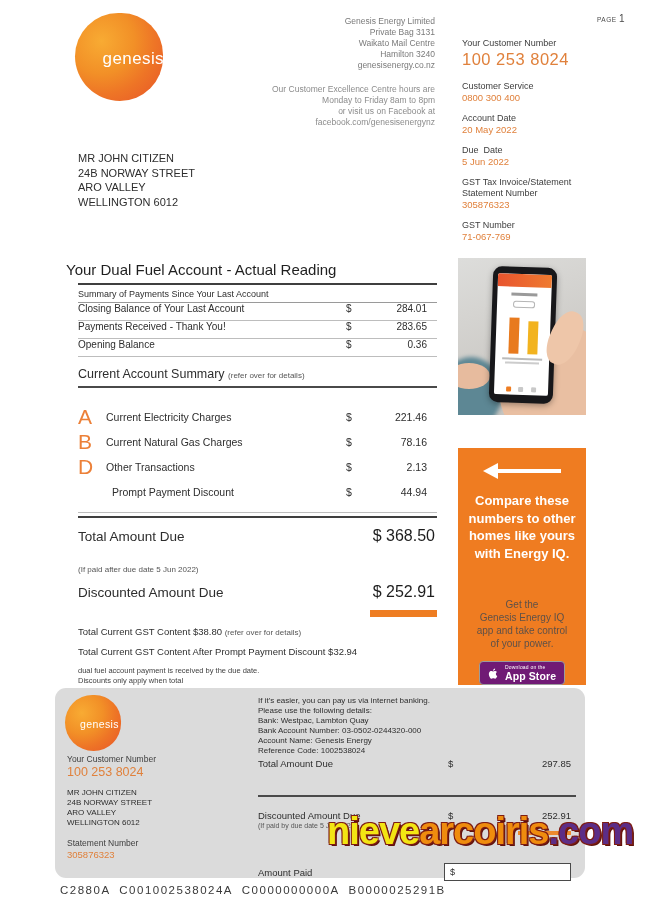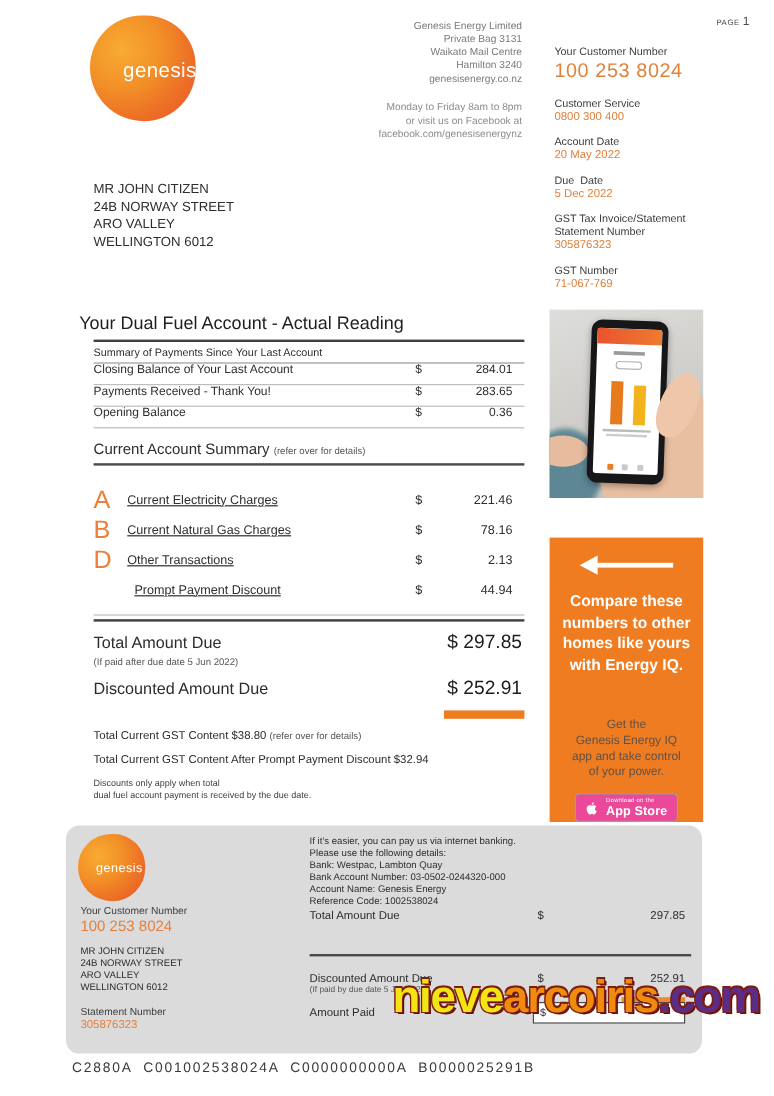--- a/index.html
+++ b/index.html
@@ -39,30 +39,30 @@
     font-size:10px; color:#2e2e2e; padding-right:10px; }
   .srow-label { flex:1; }
   .srow-cur { width:26px; }
   .srow-amt { width:55px; text-align:right; }
 
   .cas-title { margin-top:10px; font-size:12.5px; color:#2e2e2e; padding-bottom:5px; border-bottom:2px solid #4a4a4a; }
   .cas-note { font-size:8px; color:#555; }
   .cas-body { padding:16px 0 8px; border-bottom:1px solid #bdbdbd; }
   .crow { display:flex; align-items:center; height:25px; font-size:10.5px; color:#2e2e2e; padding-right:10px; }
   .crow-code { width:26px; font-size:21px; color:#ec8038; line-height:22px; }
-  .crow-label { flex:1; padding-left:2px;text-decoration:underline; }
+  .crow-label { flex:1; padding-left:2px; }
   .crow-indent .crow-label { padding-left:8px; }
   .crow-cur { width:26px; }
   .crow-amt { width:55px; text-align:right; }
 
   .totals { border-top:2px solid #3f3f3f; margin-top:3px; }
   .trow { display:flex; align-items:baseline; margin-top:9px; }
   .trow-label { font-size:13.5px; color:#2d2d2d; }
   .trow-amt { margin-left:auto; font-size:16px; color:#1d1d1d; padding-right:2px; }
-  .trow-note { font-size:8px; color:#555; margin-top:2px; }
+  .trow-note { font-size:8px; color:#555; margin-top:20px; }
   .orange-bar { width:67px; height:7px; background:#ee7d22; margin-left:auto; margin-top:9px; }
   .gst-line { font-size:9.5px; color:#2e2e2e; margin-top:9px; }
   .gst-note { font-size:8px; color:#555; }
   .disclaimer { font-size:7.5px; color:#3f3f3f; line-height:9.5px; margin-top:9px; }
 
   
   .photo { left:458px; top:258px; width:128px; height:157px; overflow:hidden;
     background:linear-gradient(160deg,#dddddb 0%,#cdcbc7 60%,#c2c0bc 100%); }
   .teal-shape { position:absolute; left:-18px; bottom:-14px; width:62px; height:72px; background:#5d8794; border-radius:50%; filter:blur(2px); }
   .hand-palm { position:absolute; right:-28px; bottom:-34px; width:115px; height:125px; background:#e9bfa2; border-radius:48%; }
@@ -86,21 +86,21 @@
   
   .promo { left:458px; top:448px; width:128px; height:237px; background:#ef7c21; color:#fff; }
   .arrow { position:relative; width:78px; height:16px; margin:15px auto 0; }
   .arrow-bar { position:absolute; right:0; top:6px; width:64px; height:4px; background:#fff; }
   .arrow-head { position:absolute; left:0; top:0; width:0; height:0;
     border-right:15px solid #fff; border-top:8px solid transparent; border-bottom:8px solid transparent; }
   .promo-heading { margin-top:13px; font-size:13px; font-weight:bold; text-align:center; line-height:17.5px; }
   .promo-sub { margin-top:36px; text-align:center; color:#5f5148; font-size:10px; line-height:13px; }
   .promo-sub .b { font-weight:normal; }
   .badges { margin-top:11px; display:flex; flex-direction:column; align-items:center; gap:5px; }
-  .badge { width:86px; height:24px; background:#ec4899; border:1px solid #9c9c9c; border-radius:4px;
+  .badge { width:86px; height:24px; background:#701a75; border:1px solid #9c9c9c; border-radius:4px;
     display:flex; align-items:center; padding:0 7px; gap:5px; color:#fff; }
   .badge-txt { display:flex; flex-direction:column; line-height:1; }
   .badge-top { font-size:5px; letter-spacing:.2px; margin-bottom:1.5px; }
   .badge-bottom { font-size:10.5px; font-weight:bold; letter-spacing:.1px; }
 
   
   .slip { left:55px; top:688px; width:530px; height:190px; background:#dbdbdb; border-radius:11px; }
   .slip-logo { position:absolute; left:10px; top:7px; width:56px; height:56px; }
   .slip-logo .logo-blob { width:56px; height:56px; }
   .slip-logo .logo-text { font-size:10.5px; top:23px; right:2px; }
@@ -112,21 +112,21 @@
   .bank-lines { font-size:8px; line-height:10px; color:#2d2d2d; }
   .slip-row { display:flex; width:313px; font-size:9.5px; color:#2d2d2d; align-items:baseline; }
   .slip-row-label { width:190px; }
   .slip-row-cur { width:45px; }
   .slip-row-amt { flex:1; text-align:right; }
   .slip-total { margin-top:2px; }
   .slip-divider { width:318px; border-top:2px solid #4a4a4a; margin-top:26px; }
   .slip-disc { margin-top:13px; }
   .slip-disc-note { font-size:7px; color:#555; margin-top:1px; }
   .disc-underline { width:53px; height:4px; background:#ee8a2d; margin-left:260px; margin-top:2px; }
-  .slip-paid { margin-top:0; display:flex; align-items:center; width:313px; }
+  .slip-paid { margin-top:28px; display:flex; align-items:center; width:313px; }
   .paid-label { font-size:9.5px; color:#2d2d2d; }
   .paid-box { margin-left:auto; width:127px; height:18px; background:#fff; border:1px solid #4a4a4a;
     display:flex; align-items:center; padding-left:5px; font-size:9px; color:#2d2d2d; }
 
   .footer-codes { left:60px; top:884px; font-size:11.5px; color:#3a3a3a; letter-spacing:1.5px; white-space:pre; }
 
   
   .watermark { left:327px; top:810px; font-size:38px; font-weight:bold; letter-spacing:-1px; white-space:nowrap; z-index:50;
     text-shadow:-1px -1px 0 #7e1d14, 1px -1px 0 #7e1d14, -1px 1px 0 #7e1d14, 1px 1px 0 #7e1d14, 2px 2px 0 #5f120c; }
   .wm-1 { color:#f3e513; }
@@ -143,20 +143,21 @@
     <div class="logo-text">genesis</div>
   </div>
 
   <div class="abs sender">
     <div>Genesis Energy Limited</div>
     <div>Private Bag 3131</div>
     <div>Waikato Mail Centre</div>
     <div>Hamilton 3240</div>
     <div>genesisenergy.co.nz</div>
     <div class="sender-contact">
+      <div>Our Customer Excellence Centre hours are</div>
       <div>Monday to Friday 8am to 8pm</div>
       <div>or visit us on Facebook at</div>
       <div>facebook.com/genesisenergynz</div>
     </div>
   </div>
 
   <div class="abs page-ind">
     <span>PAGE</span>
     <span class="page-num">1</span>
   </div>
@@ -169,21 +170,21 @@
     <div class="ip-g">
       <div class="ip-label">Customer Service</div>
       <div class="ip-value">0800 300 400</div>
     </div>
     <div class="ip-g">
       <div class="ip-label">Account Date</div>
       <div class="ip-value">20 May 2022</div>
     </div>
     <div class="ip-g">
       <div class="ip-label ws-pre">Due  Date</div>
-      <div class="ip-value">5 Dec 2022</div>
+      <div class="ip-value">5 Jun 2022</div>
     </div>
     <div class="ip-g">
       <div class="ip-label">GST Tax Invoice/Statement</div>
       <div class="ip-label">Statement Number</div>
       <div class="ip-value">305876323</div>
     </div>
     <div class="ip-g">
       <div class="ip-label">GST Number</div>
       <div class="ip-value">71-067-769</div>
     </div>
@@ -245,36 +246,36 @@
         <span class="crow-code"></span>
         <span class="crow-label">Prompt Payment Discount</span>
         <span class="crow-cur">$</span>
         <span class="crow-amt">44.94</span>
       </div>
     </div>
 
     <div class="totals">
       <div class="trow">
         <span class="trow-label">Total Amount Due</span>
-        <span class="trow-amt">$ 297.85</span>
+        <span class="trow-amt">$ 368.50</span>
       </div>
       <div class="trow-note">(If paid after due date 5 Jun 2022)</div>
       <div class="trow">
         <span class="trow-label">Discounted Amount Due</span>
         <span class="trow-amt">$ 252.91</span>
       </div>
       <div class="orange-bar"></div>
       <div class="gst-line">
         <span>Total Current GST Content $38.80</span>
         <span class="gst-note">(refer over for details)</span>
       </div>
       <div class="gst-line">Total Current GST Content After Prompt Payment Discount $32.94</div>
       <div class="disclaimer">
+        <div>dual fuel account payment is received by the due date.</div>
         <div>Discounts only apply when total</div>
-        <div>dual fuel account payment is received by the due date.</div>
       </div>
     </div>
   </div>
 
   <div class="abs photo">
     <div class="teal-shape"></div>
     <div class="hand-palm"></div>
     <div class="hand-finger"></div>
     <div class="phone-body">
       <div class="phone-screen">

